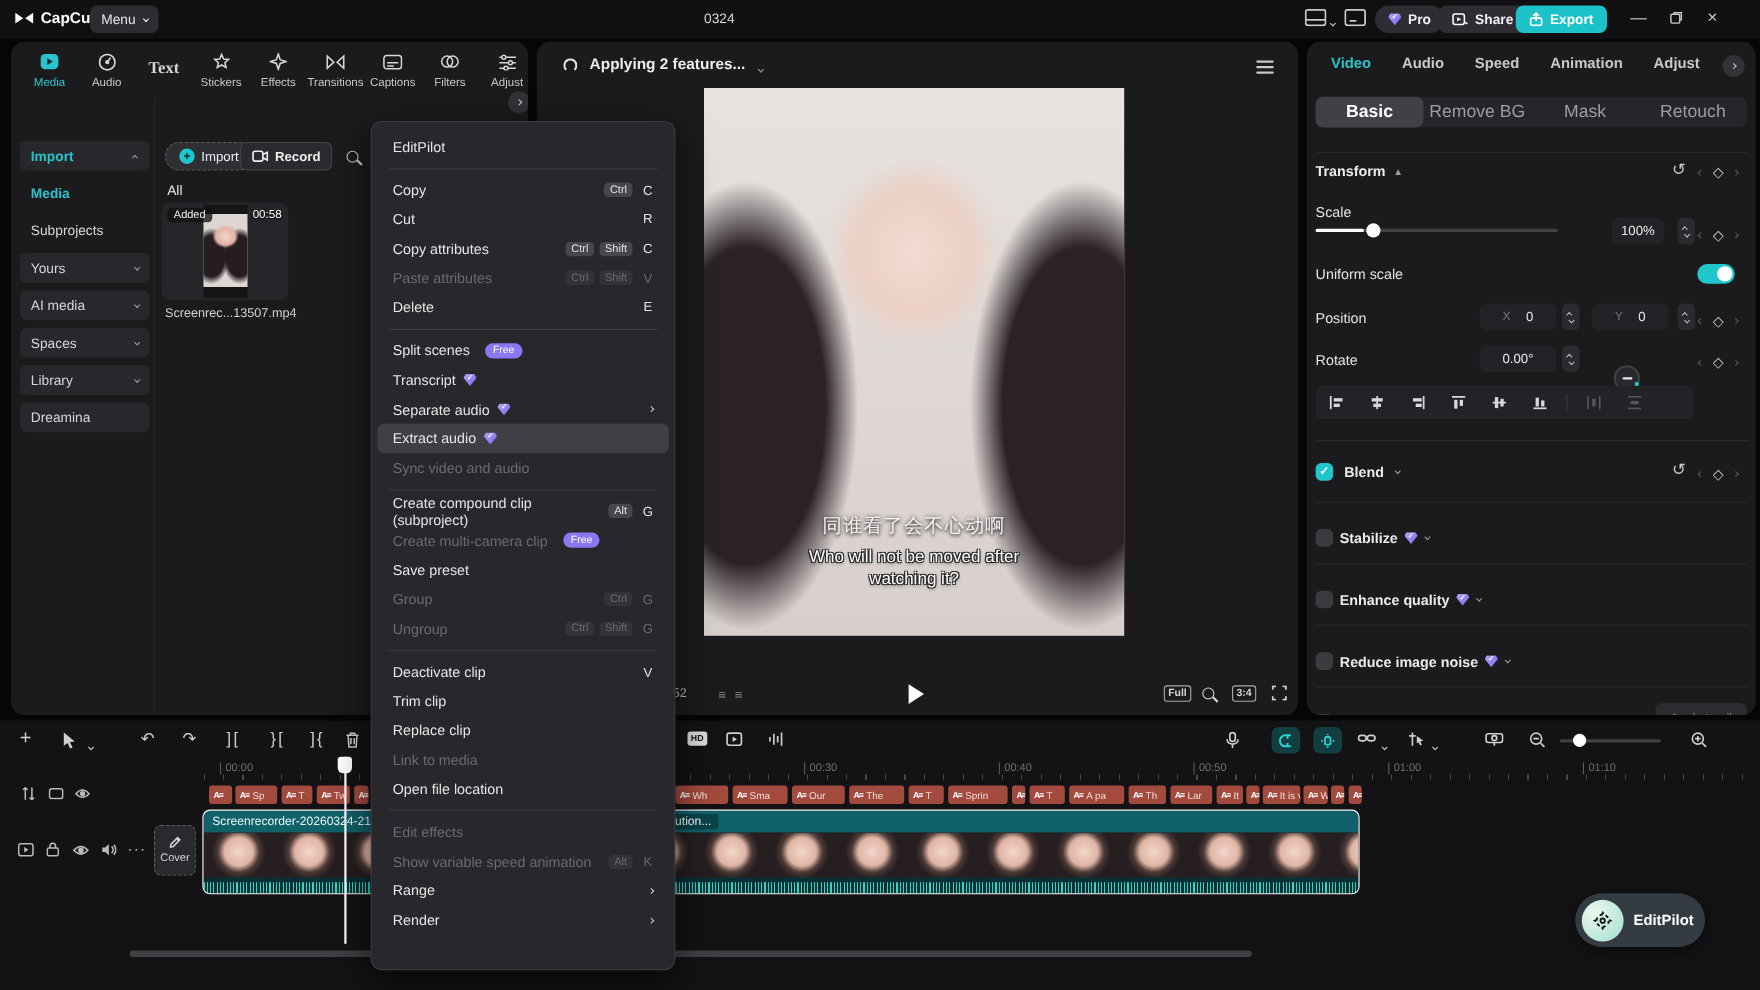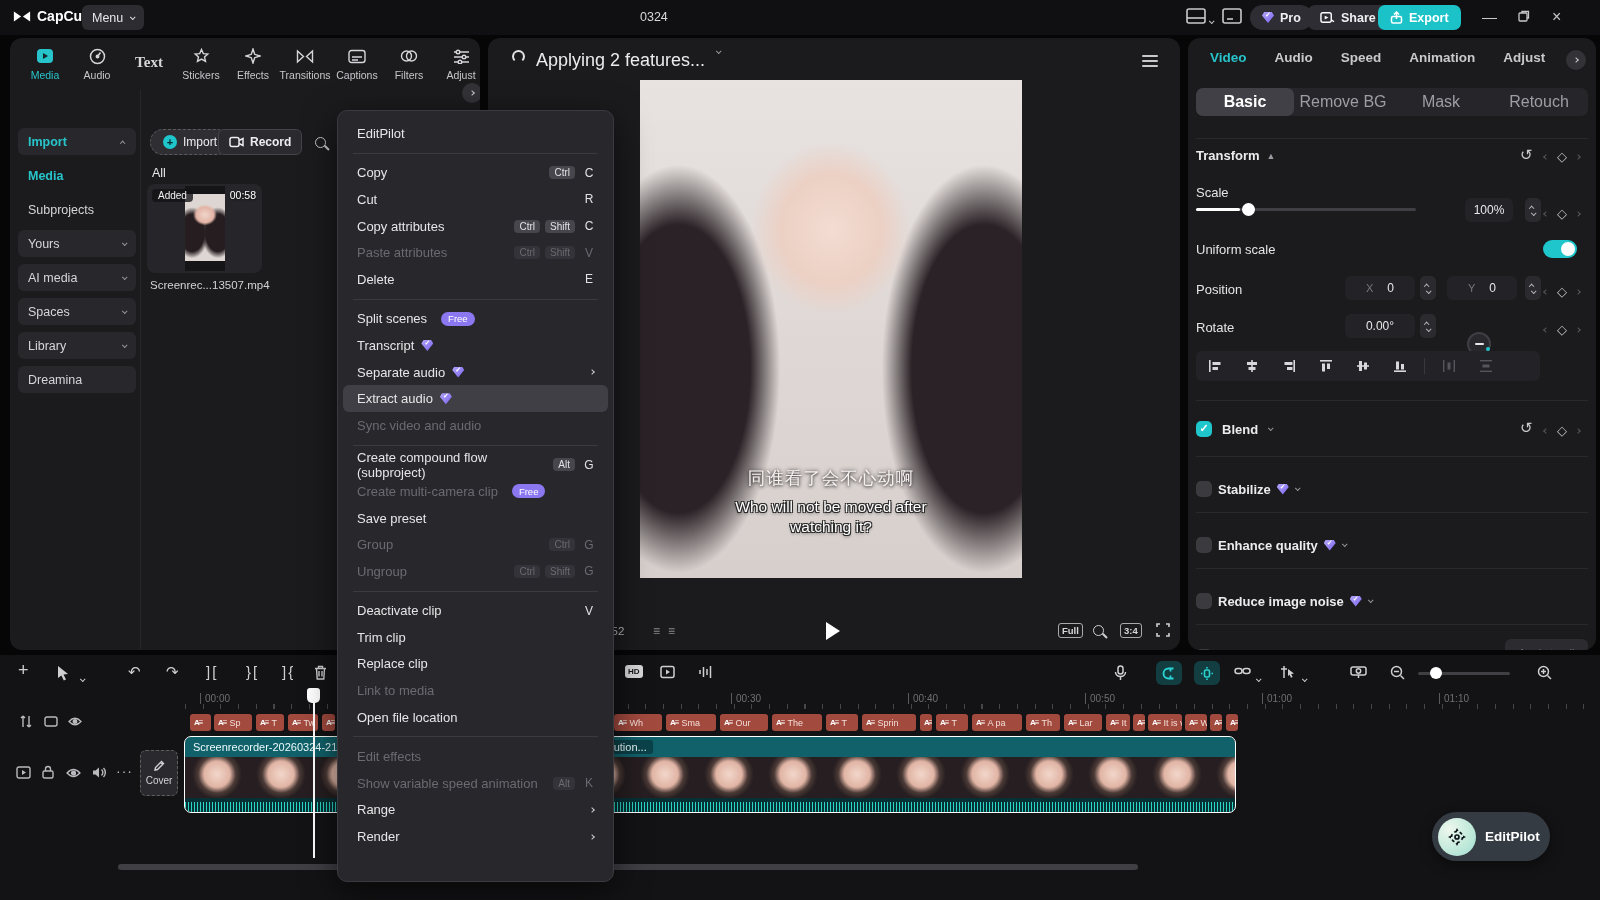--- a/index.html
+++ b/index.html
@@ -67,21 +67,21 @@
     radial-gradient(ellipse 16px 14px at 50% 34%, #f0d5ca 0%, #e2b4a6 55%, rgba(40,30,32,0) 75%),
     radial-gradient(ellipse 22px 34px at 18% 55%, #251d20 0 55%, rgba(30,24,26,0) 75%),
     radial-gradient(ellipse 22px 34px at 82% 55%, #251d20 0 55%, rgba(30,24,26,0) 75%),
     linear-gradient(#151517 0 10%, #ded6d2 10% 88%, #151517 88%)}
   .addedbadge{position:absolute;left:5px;top:5px;background:rgba(18,18,20,.78);border-radius:4px;padding:1px 6px;font-size:10px;color:#f0f0f2}
   .mdur{position:absolute;right:6px;top:5px;font-size:10.5px;color:#fff;text-shadow:0 1px 2px rgba(0,0,0,.8)}
   .mname{position:absolute;left:140px;top:241px;font-size:11.5px;color:#d2d2d6}
 
   
   #prevPanel{left:488px;top:38px;width:692px;height:612px}
-  .pstatus{position:absolute;left:24px;top:12px;display:flex;align-items:flex-start;gap:11px;font-size:18px;font-weight:normal;color:#ececee}
+  .pstatus{position:absolute;left:24px;top:12px;display:flex;align-items:flex-end;gap:11px;font-size:14px;font-weight:bold;color:#ececee}
   .pburger{position:absolute;right:22px;top:14px;width:16px;color:#c9c9cd}
   .pburger i{display:block;height:2px;background:currentColor;margin:3px 0;border-radius:1px}
   .vidstage{position:absolute;left:152px;top:42px;width:382px;height:498px;background:
     radial-gradient(ellipse 110px 120px at 50% 30%, #f3dcd2 0%, #ecd0c4 45%, rgba(220,210,206,0) 72%),
     radial-gradient(ellipse 150px 300px at 10% 58%, #2a2226 0 48%, rgba(42,34,38,0) 68%),
     radial-gradient(ellipse 150px 300px at 90% 58%, #2a2226 0 48%, rgba(42,34,38,0) 68%),
     linear-gradient(#e8e2e0,#d6cfcc)}
   .sub-zh{position:absolute;left:0;right:0;bottom:88px;text-align:center;font-size:17.5px;color:#f5f3f2;text-shadow:0 0 4px rgba(60,50,50,.9),0 1px 3px rgba(0,0,0,.6);letter-spacing:1px}
   .sub-en{position:absolute;left:0;right:0;text-align:center;font-size:15.5px;font-weight:normal;color:#fff;
     text-shadow:-1px -1px 0 #2a2a2a,1px -1px 0 #2a2a2a,-1px 1px 0 #2a2a2a,1px 1px 0 #2a2a2a,0 2px 3px rgba(0,0,0,.5)}
@@ -1011,21 +1011,21 @@
 
       </span>
     <span class="rhs">
       
       
       </span>
       </div>
       <div class="mdiv"></div>
       <div class="mi">
     <span class="lbl">
-          <span>Create compound flow (subproject)</span>
+          <span>Create compound clip (subproject)</span>
 
       </span>
     <span class="rhs">
       <span class="key">Alt</span>
       <span class="letter">G</span>
       </span>
       </div>
       <div class="mi dis">
     <span class="lbl">
           <span>Create multi-camera clip</span>

